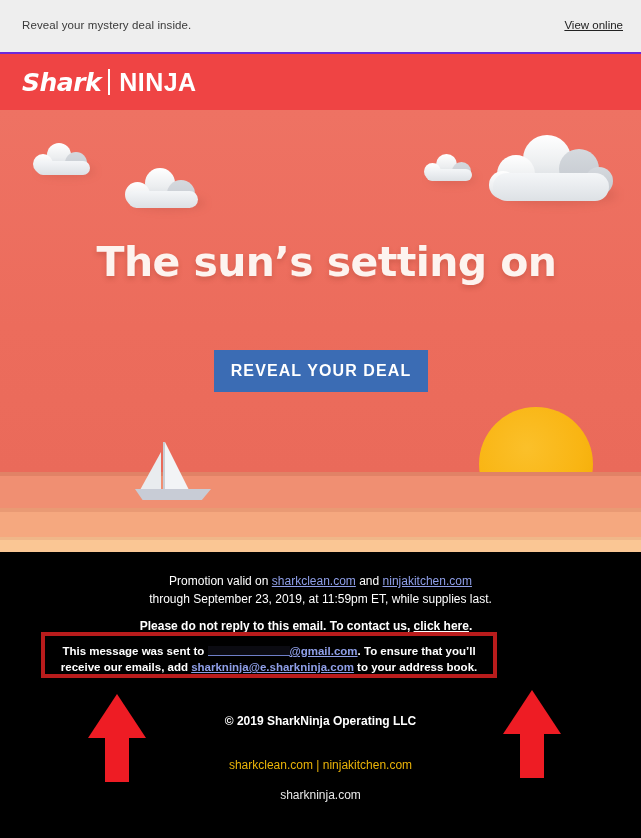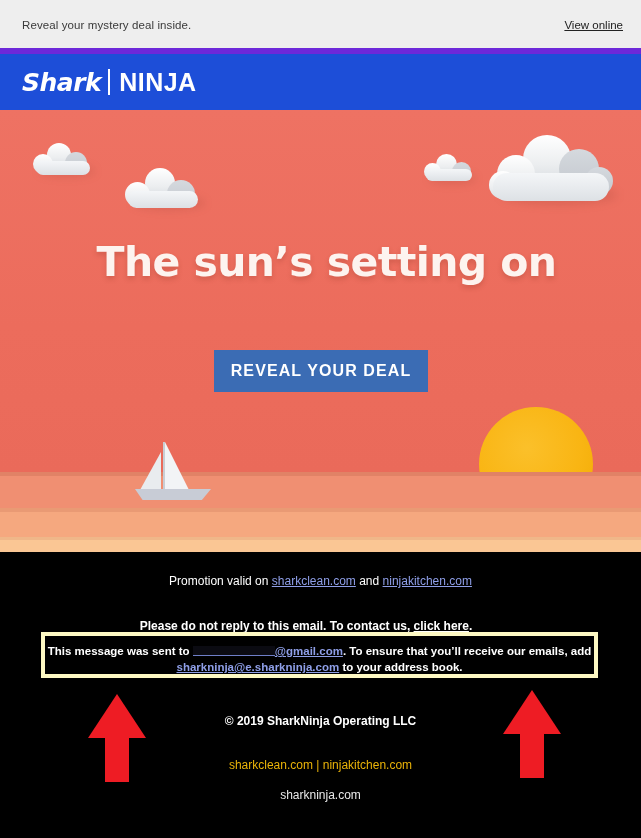--- a/index.html
+++ b/index.html
@@ -9,37 +9,37 @@
     background:#000;
     font-family:"Liberation Sans", sans-serif;
     overflow:hidden;
   }
   .page { position:relative; width:641px; height:838px; background:#000; }
 
   
   .preheader {
     position:absolute; left:0; top:0; width:641px; height:54px;
     background:#eeeeee;
-    border-bottom:6px solid #6d28d9;
+    border-bottom:2px solid #6d28d9;
     padding-left:44px;
   }
   .preheader-text {
     position:absolute; left:22px; top:19px;
     font-size:11.5px; color:#3a3a3a; letter-spacing:.1px;
   }
   .view-online {
     position:absolute; right:18px; top:19px;
     font-size:11.5px; color:#222; text-decoration:underline;
     cursor:pointer;
   }
 
   
   .logobar {
     position:absolute; left:0; top:54px; width:641px; height:56px;
-    background:#1d4ed8;
+    background:#ef4444;
   }
   .logo { position:absolute; left:22px; top:12px; height:32px; display:flex; align-items:center; }
   .logo-shark {
     font-family:"DejaVu Sans", sans-serif;
     font-style:italic; font-weight:bold;
     font-size:25px; color:#fff; letter-spacing:-.5px;
   }
   .logo-divider {
     width:2px; height:26px; background:#fff;
     margin:0 9px 0 7px;
@@ -152,22 +152,22 @@
   }
   .footer a, .flink { color:#8f9fe8; text-decoration:underline; cursor:pointer; }
   .footer .white-link { color:#ffffff; text-decoration:underline; cursor:pointer; }
 
   .promo { position:absolute; left:0; top:21px; width:641px; font-weight:normal; font-size:12px; }
   .promo div { margin-bottom:2px; }
   .noreply { position:absolute; left:0; top:66px; width:612px; font-weight:bold; font-size:12px; }
 
   
   .redbox {
-    position:absolute; left:41px; top:80px; width:557px; height:46px;
-    border:4px solid #fef9c3;
+    position:absolute; left:41px; top:80px; width:456px; height:46px;
+    border:4px solid #b91c1c;
     background:#000;
   }
   .redbox-inner {
     position:absolute; left:0; top:7px; width:100%;
     font-weight:bold; font-size:11.5px; line-height:16px; color:#fff;
   }
   .redacted {
     display:inline-block; width:82px; height:10px;
     background:#0b0b12;
     border-bottom:1px solid #6f7fc8;
@@ -278,20 +278,21 @@
       <div class="mast"></div>
       <div class="sail-r"></div>
       <div class="hull"></div>
     </div>
   </div>
 
   <div class="footer">
 
     <div class="promo">
       <div><span>Promotion valid on </span><span class="flink">sharkclean.com</span><span> and </span><span class="flink">ninjakitchen.com</span></div>
+      <div>through September 23, 2019, at 11:59pm ET, while supplies last.</div>
     </div>
 
     <div class="noreply"><span>Please do not reply to this email. To contact us, </span><span class="white-link">click here</span><span>.</span></div>
 
     <div class="redbox">
       <div class="redbox-inner">
         <span>This message was sent to </span><span class="redacted"></span><span class="flink">@gmail.com</span><span>. To ensure that you’ll receive our emails, add </span><span class="flink">sharkninja@e.sharkninja.com</span><span> to your address book.</span>
       </div>
     </div>
 

